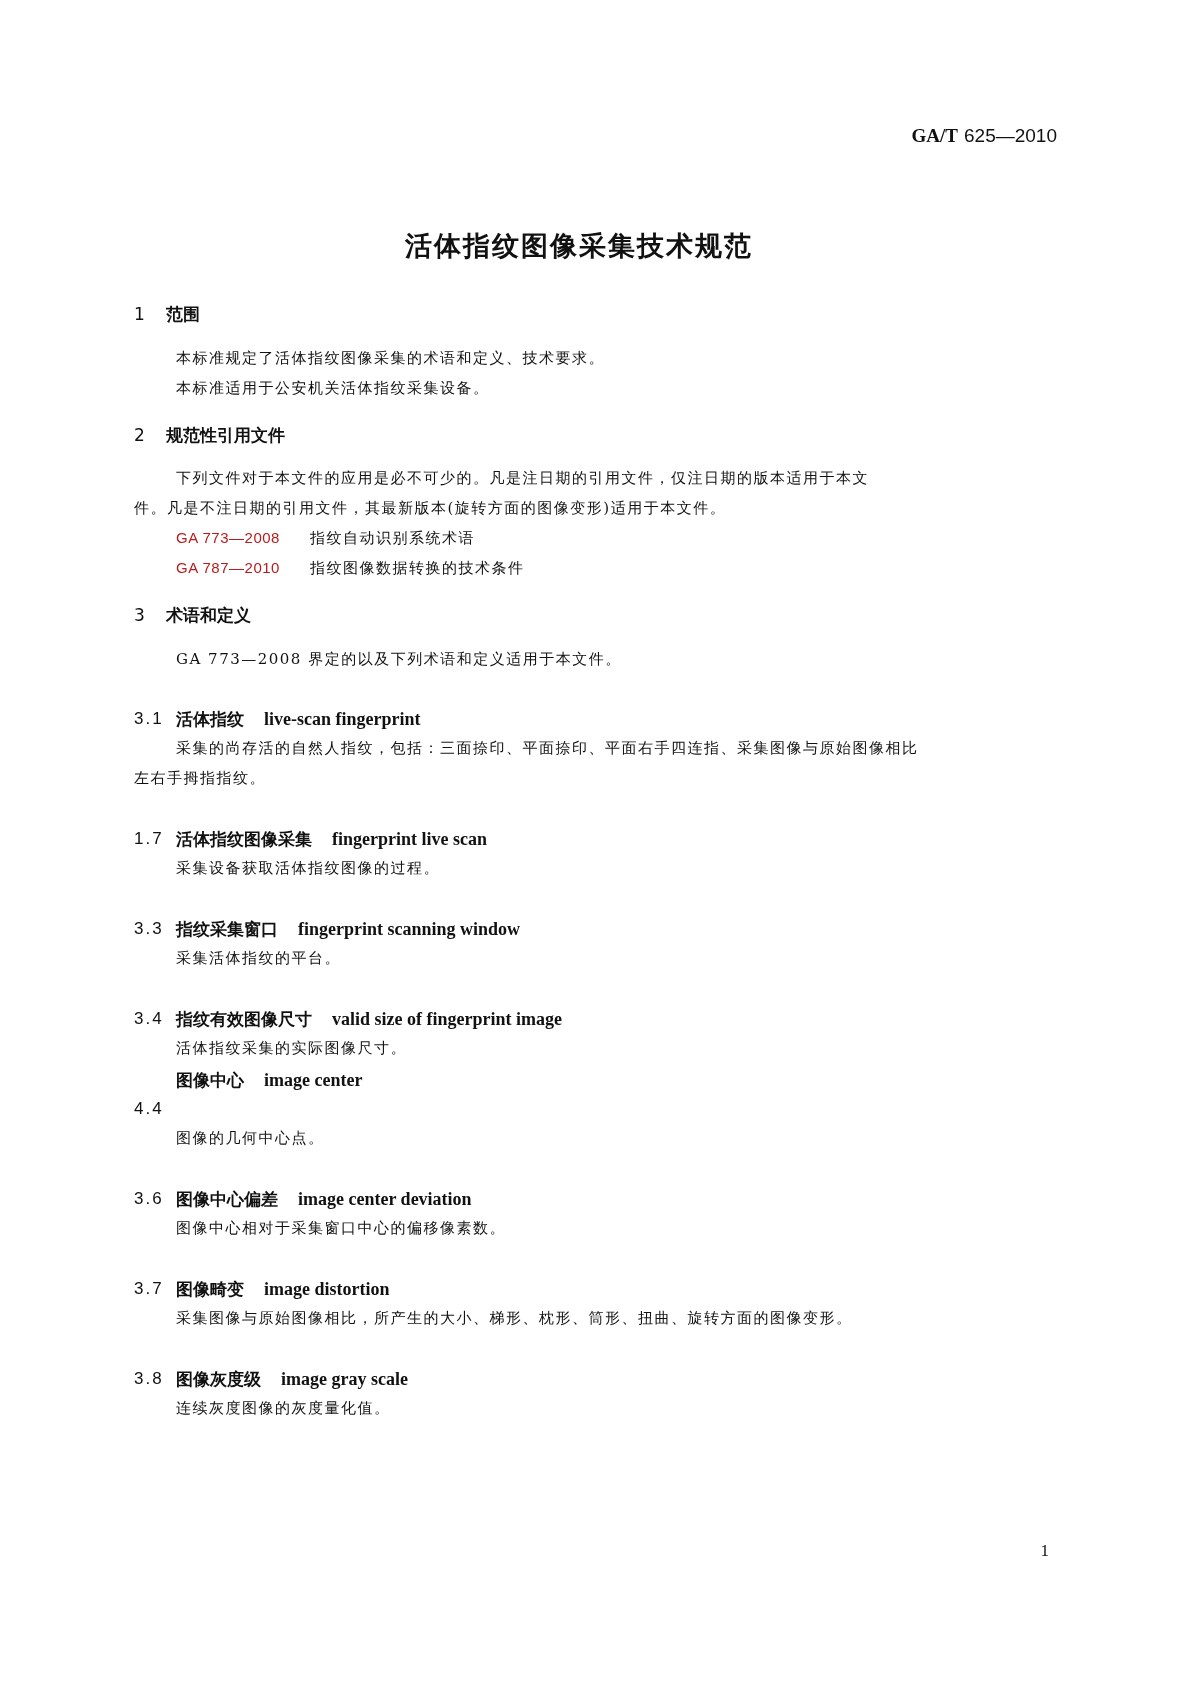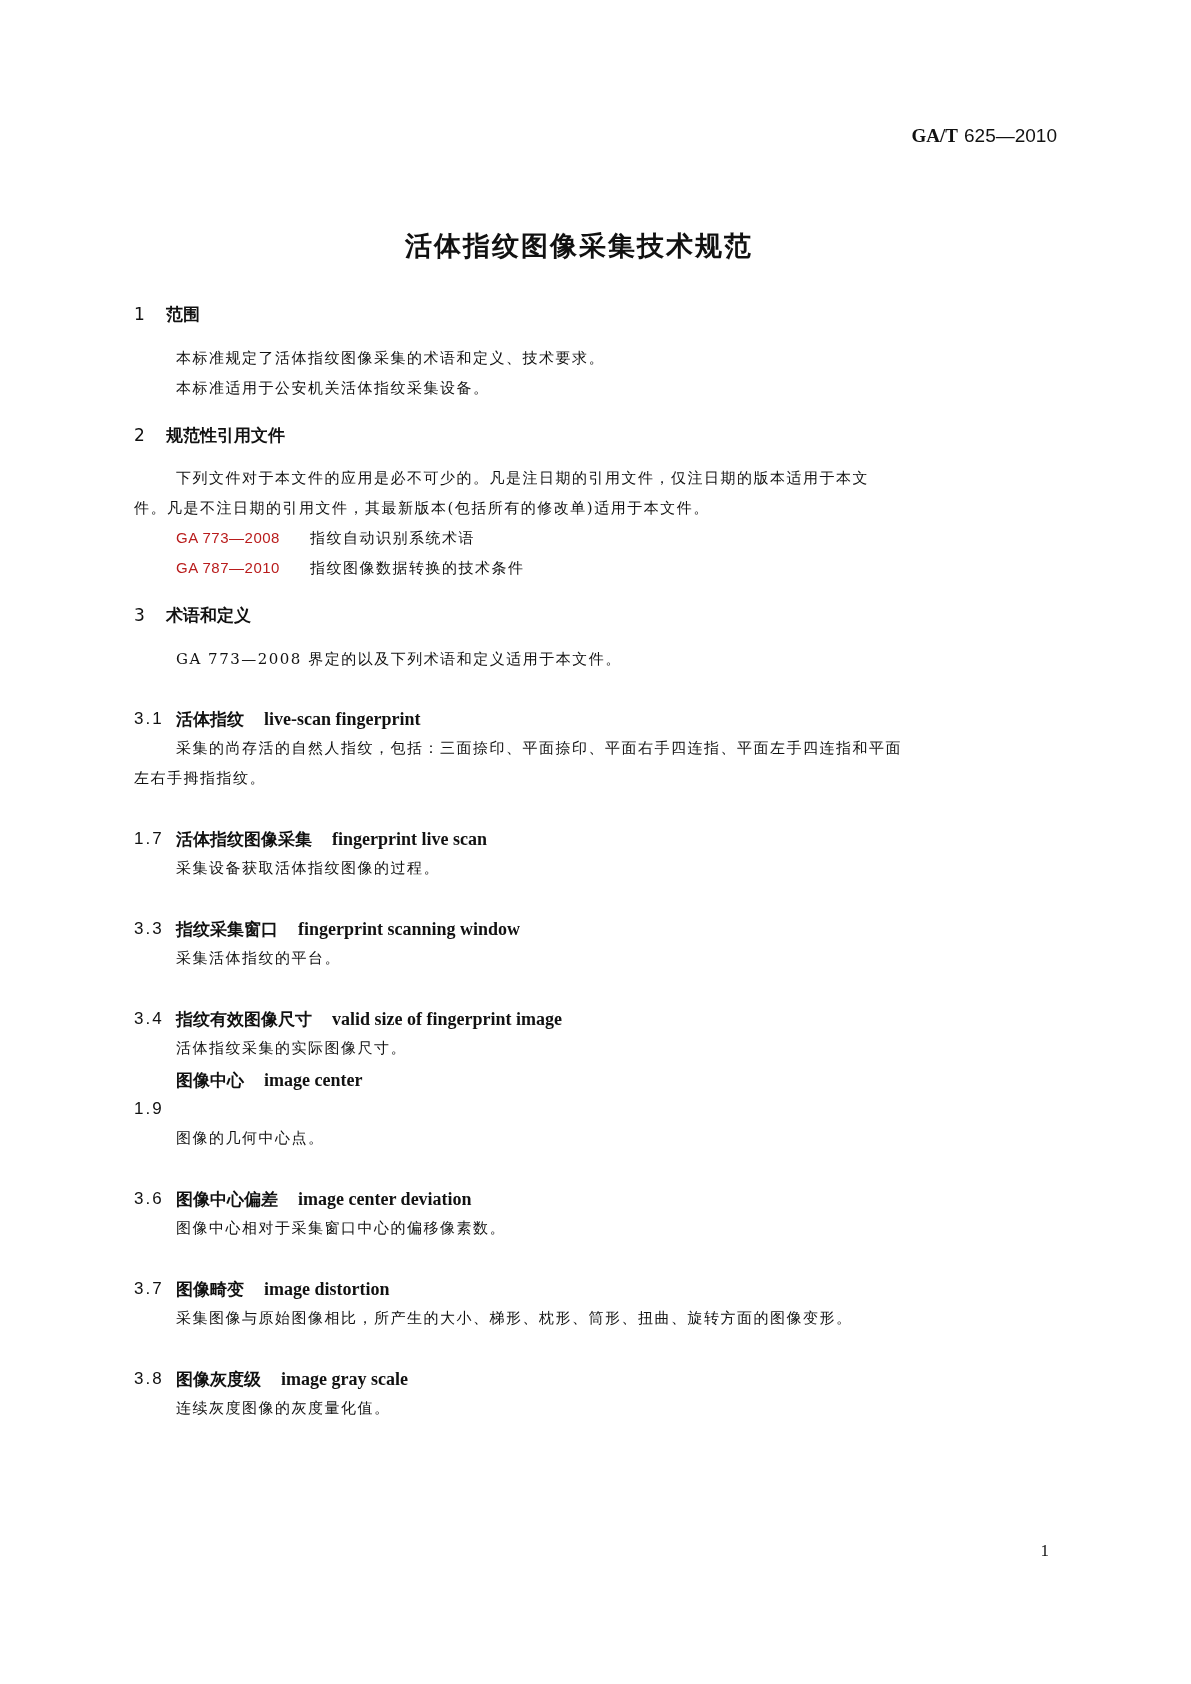--- a/index.html
+++ b/index.html
@@ -36,51 +36,51 @@
 <div class="abs h1" style="top:303px">
   <span class="n">1</span><span>范围</span>
 </div>
 <div class="abs p ind" style="top:349px">本标准规定了活体指纹图像采集的术语和定义、技术要求。</div>
 <div class="abs p ind" style="top:379px">本标准适用于公安机关活体指纹采集设备。</div>
 
 <div class="abs h1" style="top:424px">
   <span class="n">2</span><span>规范性引用文件</span>
 </div>
 <div class="abs p ind" style="top:469px">下列文件对于本文件的应用是必不可少的。凡是注日期的引用文件，仅注日期的版本适用于本文</div>
-<div class="abs p full" style="top:499px">件。凡是不注日期的引用文件，其最新版本(包括所有的修改单)适用于本文件。</div>
+<div class="abs p full" style="top:499px">件。凡是不注日期的引用文件，其最新版本(旋转方面的图像变形)适用于本文件。</div>
 <div class="abs p ind ref" style="top:529px">
   <span class="code">GA 773—2008</span><span>指纹自动识别系统术语</span>
 </div>
 <div class="abs p ind ref" style="top:559px">
   <span class="code">GA 787—2010</span><span>指纹图像数据转换的技术条件</span>
 </div>
 
 <div class="abs h1" style="top:604px">
   <span class="n">3</span><span>术语和定义</span>
 </div>
 <div class="abs p ind" style="top:650px">GA 773—2008 界定的以及下列术语和定义适用于本文件。</div>
 
 <div class="abs sub" style="top:680px">3.1</div>
 <div class="abs term" style="top:708px"><span class="zh">活体指纹</span><span class="en">live-scan fingerprint</span></div>
-<div class="abs p ind" style="top:739px">采集的尚存活的自然人指纹，包括：三面捺印、平面捺印、平面右手四连指、平面左手四连指和平面</div>
+<div class="abs p ind" style="top:739px">采集的尚存活的自然人指纹，包括：三面捺印、平面捺印、平面右手四连指、采集图像与原始图像相比</div>
 <div class="abs p full" style="top:769px">左右手拇指指纹。</div>
 
 <div class="abs sub" style="top:800px">1.7</div>
 <div class="abs term" style="top:828px"><span class="zh">活体指纹图像采集</span><span class="en">fingerprint live scan</span></div>
 <div class="abs p ind" style="top:859px">采集设备获取活体指纹图像的过程。</div>
 
 <div class="abs sub" style="top:890px">3.3</div>
 <div class="abs term" style="top:918px"><span class="zh">指纹采集窗口</span><span class="en">fingerprint scanning window</span></div>
 <div class="abs p ind" style="top:949px">采集活体指纹的平台。</div>
 
 <div class="abs sub" style="top:980px">3.4</div>
 <div class="abs term" style="top:1008px"><span class="zh">指纹有效图像尺寸</span><span class="en">valid size of fingerprint image</span></div>
 <div class="abs p ind" style="top:1039px">活体指纹采集的实际图像尺寸。</div>
 
-<div class="abs sub" style="top:1070px">1.9</div>
+<div class="abs sub" style="top:1070px">4.4</div>
 <div class="abs term" style="top:1069px"><span class="zh">图像中心</span><span class="en">image center</span></div>
 <div class="abs p ind" style="top:1129px">图像的几何中心点。</div>
 
 <div class="abs sub" style="top:1160px">3.6</div>
 <div class="abs term" style="top:1188px"><span class="zh">图像中心偏差</span><span class="en">image center deviation</span></div>
 <div class="abs p ind" style="top:1219px">图像中心相对于采集窗口中心的偏移像素数。</div>
 
 <div class="abs sub" style="top:1250px">3.7</div>
 <div class="abs term" style="top:1278px"><span class="zh">图像畸变</span><span class="en">image distortion</span></div>
 <div class="abs p ind" style="top:1309px">采集图像与原始图像相比，所产生的大小、梯形、枕形、筒形、扭曲、旋转方面的图像变形。</div>

